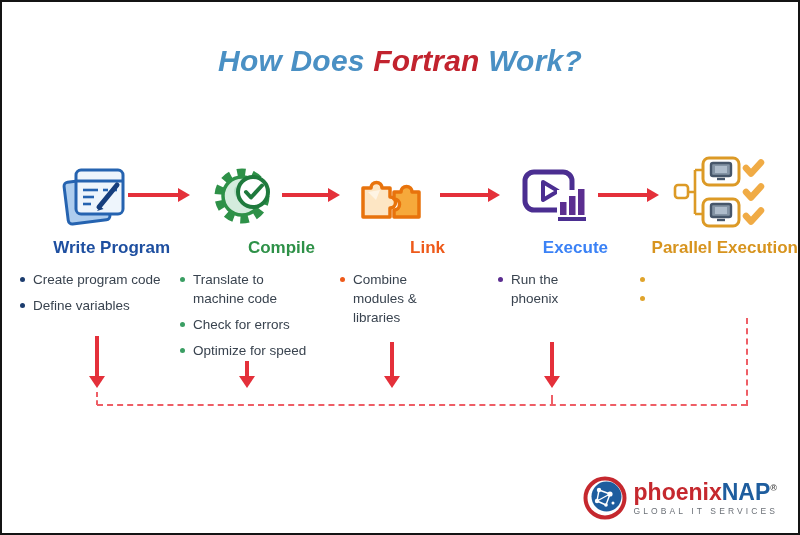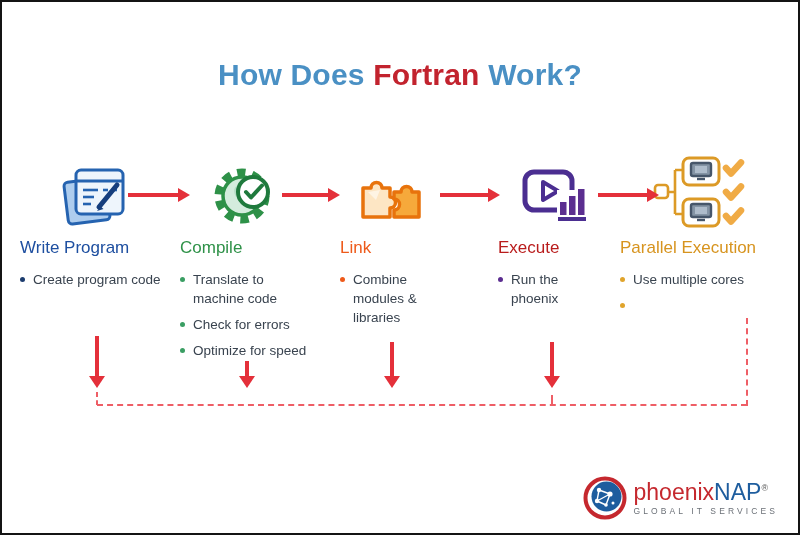--- a/index.html
+++ b/index.html
@@ -8,52 +8,52 @@
     background:#fff;
     width:800px; height:535px;
   }
   .canvas {
     position:relative; width:800px; height:535px;
     background:#fff; border:2px solid #141414; overflow:hidden;
   }
 
   
   .title {
-    position:absolute; top:56px; left:0; width:100%;
-    text-align:center; font-size:30px; font-weight:bold; letter-spacing:0.2px;
+    position:absolute; top:42px; left:0; width:100%;
+    text-align:center; font-size:30px; font-weight:bold; letter-spacing:0.2px;font-style:italic;
   }
   .t-blue { color:#4a90c4; }
   .t-red  { color:#c2232e; }
 
   
   .step { position:absolute; top:148px; }
   .step-icon { height:80px; display:flex; align-items:flex-end; justify-content:center; }
   .step-title {
-    margin-top:8px; text-align:left; font-size:17px; font-weight:normal;
+    margin-top:8px; text-align:right; font-size:17px; font-weight:bold;
     white-space:nowrap;
   }
   .bullets { margin-top:12px; list-style:none; }
   .bullets li {
     display:flex; font-size:13.5px; color:#39434f; line-height:1.42;
     margin-bottom:7px;
   }
   .dot {
     flex:0 0 auto; width:5px; height:5px; border-radius:50%;
     margin:7px 8px 0 0;
   }
   .step1 { left:18px;  width:150px; }
   .step2 { left:178px; width:135px; }
   .step3 { left:338px; width:105px; }
   .step4 { left:496px; width:110px; }
-  .step5 { left:618px; width:158px; }
+  .step5 { left:638px; width:158px; }
 
   .c1 { color:#1e4fa0; } .d1 { background:#1c3c6e; }
   .c2 { color:#2e9148; } .d2 { background:#3a9e63; }
   .c3 { color:#ee5a1a; } .d3 { background:#ee5a1a; }
-  .c4 { color:#b91c1c; } .d4 { background:#5b2d90; }
+  .c4 { color:#3b82f6; } .d4 { background:#5b2d90; }
   .c5 { color:#d7941f; } .d5 { background:#e0a42c; }
 
   
   .harrow { position:absolute; top:186px; height:14px; display:flex; align-items:center; }
   .h-shaft { flex:1; height:4px; background:#e4303a; }
   .h-head  { width:0; height:0; border-left:12px solid #e4303a;
              border-top:7px solid transparent; border-bottom:7px solid transparent; }
   .ha1 { left:126px; width:62px; }
   .ha2 { left:280px; width:58px; }
   .ha3 { left:438px; width:60px; }
@@ -73,21 +73,21 @@
   .dash-v { position:absolute; border-left:2px dashed #ee5e66; width:0; }
   .dash-h { position:absolute; border-top:2px dashed #ee5e66; height:0; }
   .stub1  { left:94px;  top:390px; height:13px; }
   .stub4  { left:549px; top:393px; height:9px;  }
   .loop-h { left:95px;  top:402px; width:650px; }
   .loop-v { left:744px; top:316px; height:88px; }
 
   
   .logo { position:absolute; right:20px; bottom:13px; display:flex; align-items:center; }
   .logo-text { margin-left:7px; }
-  .brand-line { font-size:23px; font-weight:normal; line-height:1; white-space:nowrap; }
+  .brand-line { font-size:23px; font-weight:bold; line-height:1; white-space:nowrap; }
   .brand-red  { color:#c5282e; }
   .brand-blue { color:#1e5d9e; }
   .brand-reg  { font-size:9px; color:#555; vertical-align:super; }
   .tagline {
     margin-top:2px; font-size:8.5px; letter-spacing:3.1px;
     color:#6b7077; white-space:nowrap;
   }
 </style>
 </head>
 <body>
@@ -109,20 +109,24 @@
         <line x1="54" y1="26" x2="59" y2="26" stroke="#2563b0" stroke-width="2.6"></line>
         <path d="M41 43 L59 21" stroke="#163e7d" stroke-width="5" stroke-linecap="round"></path>
         <path d="M39 47 l3.5 -4.5 3 2.5 z" fill="#163e7d"></path>
       </svg>
     </div>
     <div class="step-title c1">Write Program</div>
     <ul class="bullets">
       <li>
           <span class="dot d1"></span>
           <span>Create program code</span>
+        </li>
+      <li>
+          <span class="dot d1"></span>
+          <span>Define variables</span>
         </li>
     </ul>
   </div>
 
   <div class="step step3">
     <div class="step-icon">
       <svg width="80" height="62" viewBox="0 0 80 62">
         <path d="M10 20 h8 a5.5 5.5 0 1 1 11 0 h8 v9 a5.5 5.5 0 1 1 0 11 v9 h-27 z" fill="#fde6c4" stroke="#e8730c" stroke-width="3.5" stroke-linejoin="round"></path>
         <path d="M41 24 h7 a5.5 5.5 0 1 1 11 0 h7 v25 h-25 v-7 a5.5 5.5 0 1 0 0 -11 z" fill="#f6a93b" stroke="#e8730c" stroke-width="3.5" stroke-linejoin="round"></path>
         <path d="M15 24 l12 -2 -4 10 z" fill="#fff" opacity="0.55"></path>
@@ -206,21 +210,20 @@
         </g>
         <path d="M75 14 l5 5.5 l10 -11" fill="none" stroke="#f0ab45" stroke-width="6.5" stroke-linecap="round" stroke-linejoin="round"></path>
         <path d="M75 38 l5 5.5 l10 -11" fill="none" stroke="#f0ab45" stroke-width="6.5" stroke-linecap="round" stroke-linejoin="round"></path>
         <path d="M75 62 l5 5.5 l10 -11" fill="none" stroke="#f0ab45" stroke-width="6.5" stroke-linecap="round" stroke-linejoin="round"></path>
       </svg>
     </div>
     <div class="step-title c5">Parallel Execution</div>
     <ul class="bullets">
       <li>
           <span class="dot d5"></span>
-          <span>Use multiple cores</span>
         </li>
       <li>
           <span class="dot d5"></span>
         </li>
     </ul>
   </div>
 
   <div class="harrow ha1">
       <span class="h-shaft"></span>
       <span class="h-head"></span>

